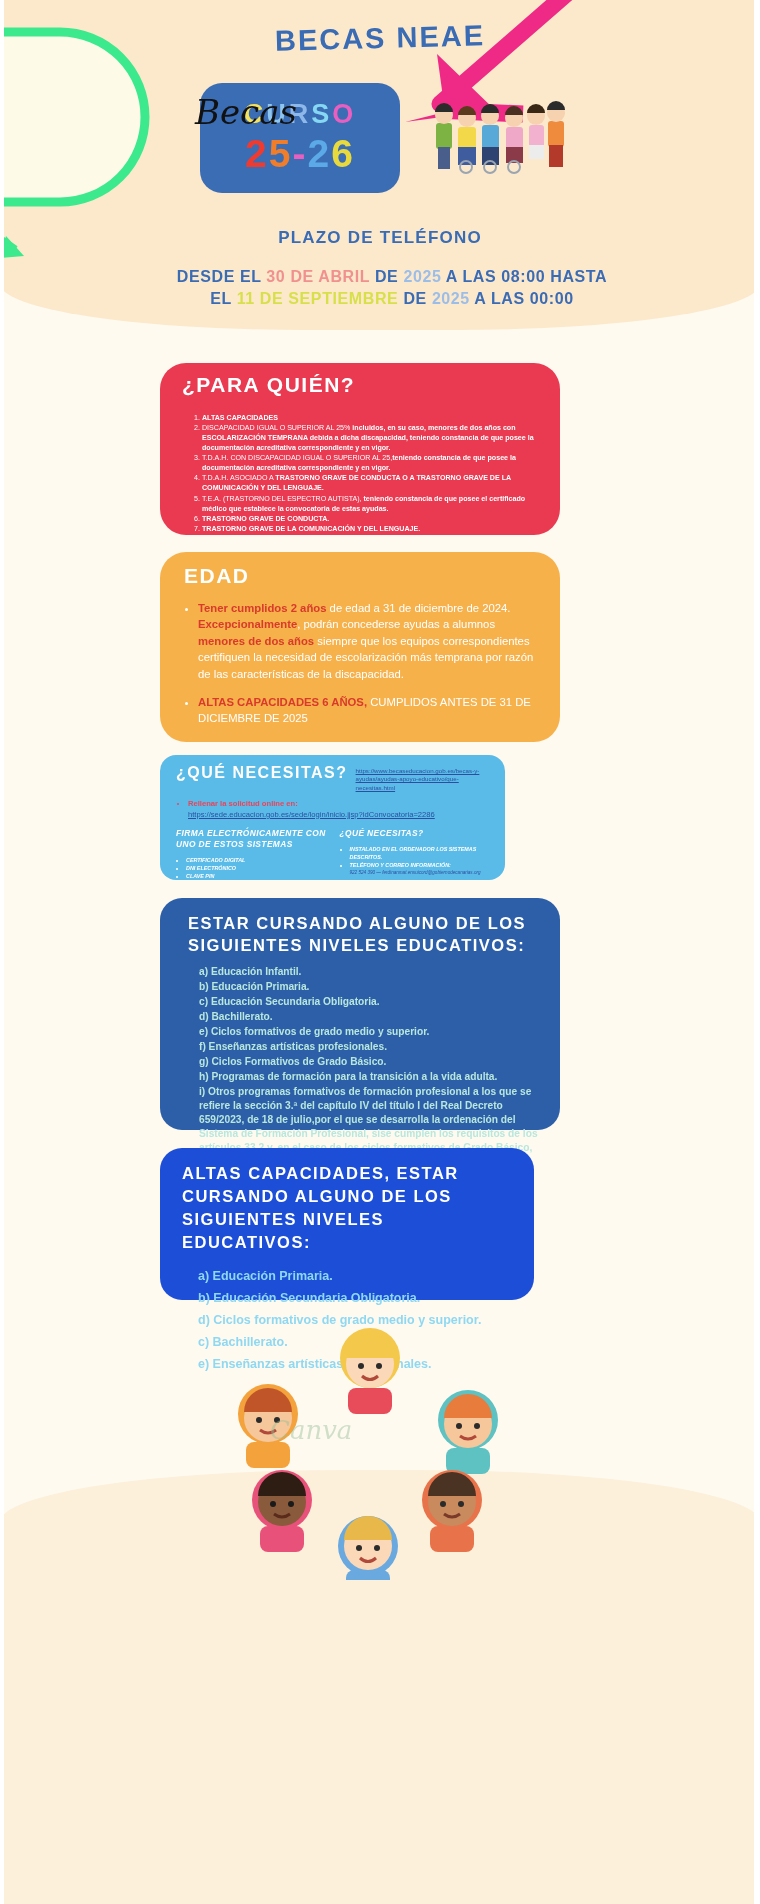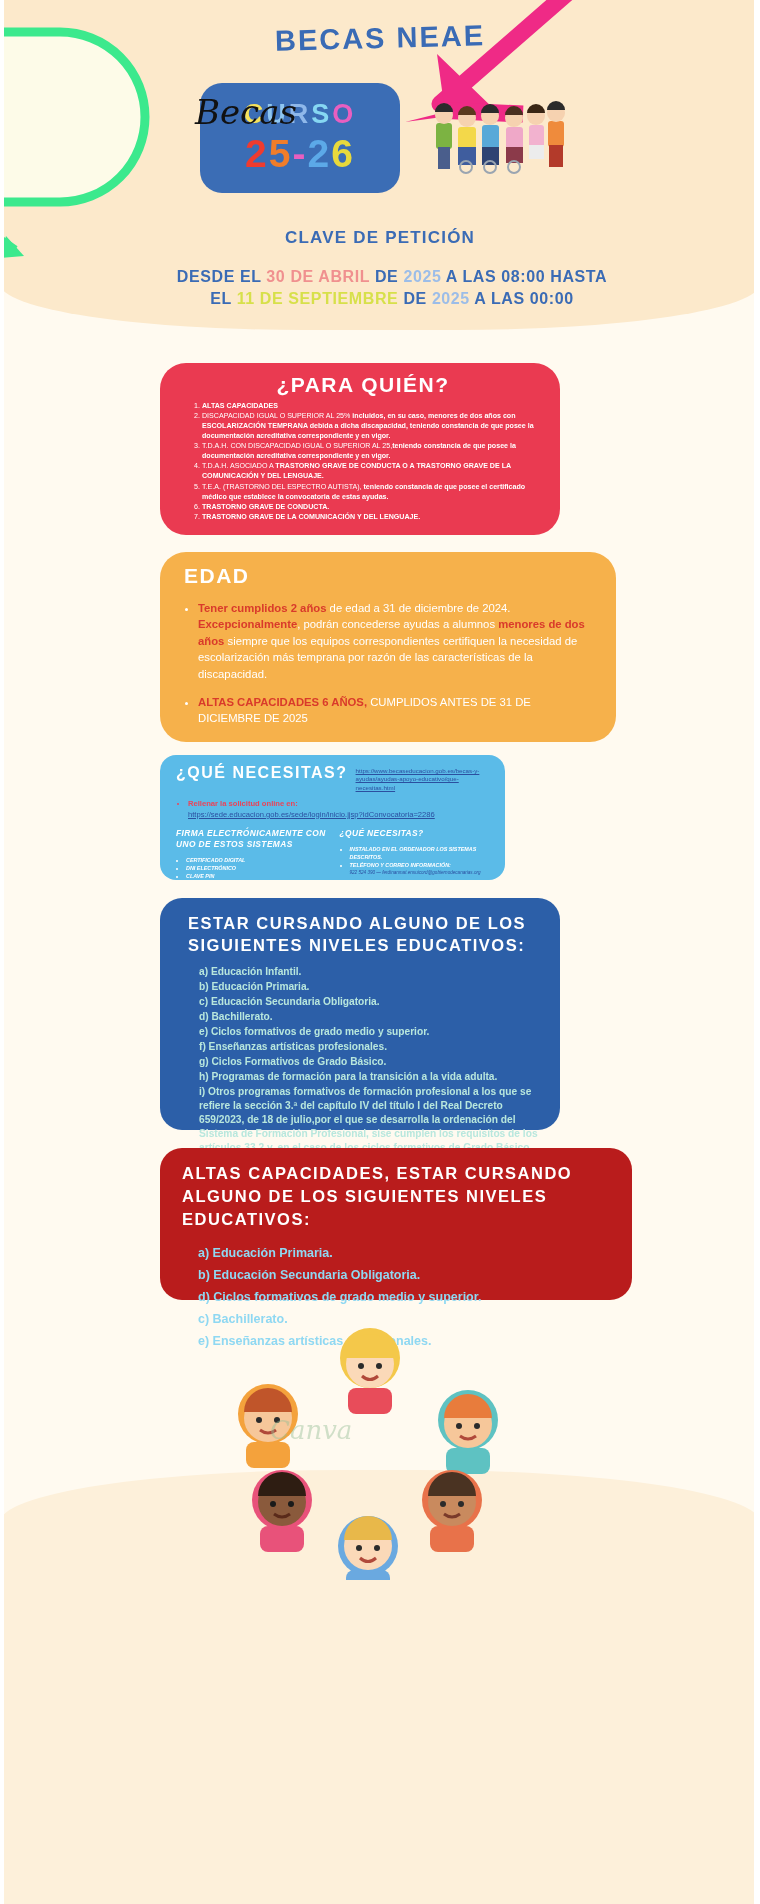--- a/index.html
+++ b/index.html
@@ -66,29 +66,29 @@
   
   .card { position: absolute; }
   .card-title {
     font-weight: 700; color: #fff; letter-spacing: 1.5px;
   }
 
   .card-red {
     left: 160px; top: 363px; width: 400px; height: 172px;
     background: #ea3a51; border-radius: 26px; padding: 10px 16px 8px 22px;
   }
-  .card-red .card-title { font-size: 21px; text-align: center; margin-bottom: 4px; }
+  .card-red .card-title { font-size: 21px; text-align: left; margin-bottom: 16px; }
   .card-red ol { padding-left: 16px; margin-left: 4px; font-size: 7.1px; line-height: 1.42;
     color: #ffffff; }
   .card-red ol li { list-style: decimal; margin-bottom: 0px; }
   .card-red b { font-weight: 700; }
   .card-red .thin { font-weight: 400; }
 
   .card-orange {
-    left: 160px; top: 552px; width: 456px; height: 190px;
+    left: 160px; top: 552px; width: 400px; height: 190px;
     background: #f6b14b; border-radius: 26px; padding: 12px 22px 10px 24px;
   }
   .card-orange .card-title { font-size: 21px; margin-bottom: 12px; }
   .card-orange ul { padding-left: 14px; font-size: 11.3px; line-height: 1.45; color: #ffffff; }
   .card-orange ul li { list-style: disc; margin-bottom: 12px; }
   .card-orange .hl { color: #d93a2b; font-weight: 700; }
 
   .card-blue {
     left: 160px; top: 755px; width: 345px; height: 125px;
     background: #5bbbe8; border-radius: 16px; padding: 9px 14px 8px 16px;
@@ -112,22 +112,22 @@
   .card-navy {
     left: 160px; top: 898px; width: 400px; height: 232px;
     background: #2c5fa8; border-radius: 22px; padding: 14px 16px 10px 18px;
   }
   .card-navy .card-title { font-size: 16.5px; line-height: 1.35; margin-bottom: 8px;
     padding-left: 10px; }
   .card-navy ol { list-style: none; font-size: 10.2px; line-height: 1.38; color: #b8e7dd; }
   .card-navy ol li { margin-bottom: 1px; font-weight: 700; margin-left: 21px; }
 
   .card-teal {
-    left: 160px; top: 1148px; width: 472px; height: 152px;
-    background: #b91c1c; border-radius: 22px; padding: 14px 18px 16px 22px;
+    left: 160px; top: 1148px; width: 374px; height: 152px;
+    background: #1d4ed8; border-radius: 22px; padding: 14px 18px 16px 22px;
   }
   .card-teal .card-title { font-size: 16.5px; line-height: 1.4; margin-bottom: 12px; }
   .card-teal .card-title .strong { color: #ffffff; }
   .card-teal ol { list-style: none; font-size: 12.5px; line-height: 1.75; color: #8fd8f2;
     padding-left: 16px; font-weight: 700; }
 
   .circle-img { position: absolute; left: 190px; top: 1320px; width: 360px; height: 260px; }
   .watermark { position: absolute; left: 270px; top: 1415px; font-family: "DejaVu Serif", serif;
     font-style: italic; font-size: 26px; color: rgba(150,190,150,.45); }
   .footer-band { position: absolute; left: 0; top: 1470px; width: 760px; height: 434px;
@@ -191,21 +191,21 @@
       <rect x="118" y="26" width="16" height="26" rx="3" fill="#ef8b3c"></rect>
       <circle cx="126" cy="18" r="9" fill="#f6d2b0"></circle>
         <path d="M117 15a9 9 0 0 1 18 0z" fill="#2b2b2b"></path>
       <rect x="119" y="50" width="14" height="22" fill="#b33a2a"></rect>
       <circle cx="36" cy="72" r="6" fill="none" stroke="#9aa5b1" stroke-width="2"></circle>
       <circle cx="60" cy="72" r="6" fill="none" stroke="#9aa5b1" stroke-width="2"></circle>
       <circle cx="84" cy="72" r="6" fill="none" stroke="#9aa5b1" stroke-width="2"></circle>
     </g>
   </svg>
 
-  <div class="plazo-title">CLAVE DE PETICIÓN</div>
+  <div class="plazo-title">PLAZO DE TELÉFONO</div>
   <div class="plazo-line l1">
     <span>DESDE EL </span><span class="c-pink">30 DE ABRIL</span><span> DE </span><span class="c-lblue">2025</span><span> A LAS 08:00 HASTA</span>
   </div>
   <div class="plazo-line l2">
     <span>EL </span><span class="c-lime">11 DE SEPTIEMBRE</span><span> DE </span><span class="c-lblue">2025</span><span> A LAS 00:00</span>
   </div>
 
   <div class="card card-red">
     <div class="card-title">¿PARA QUIÉN?</div>
     <ol>

